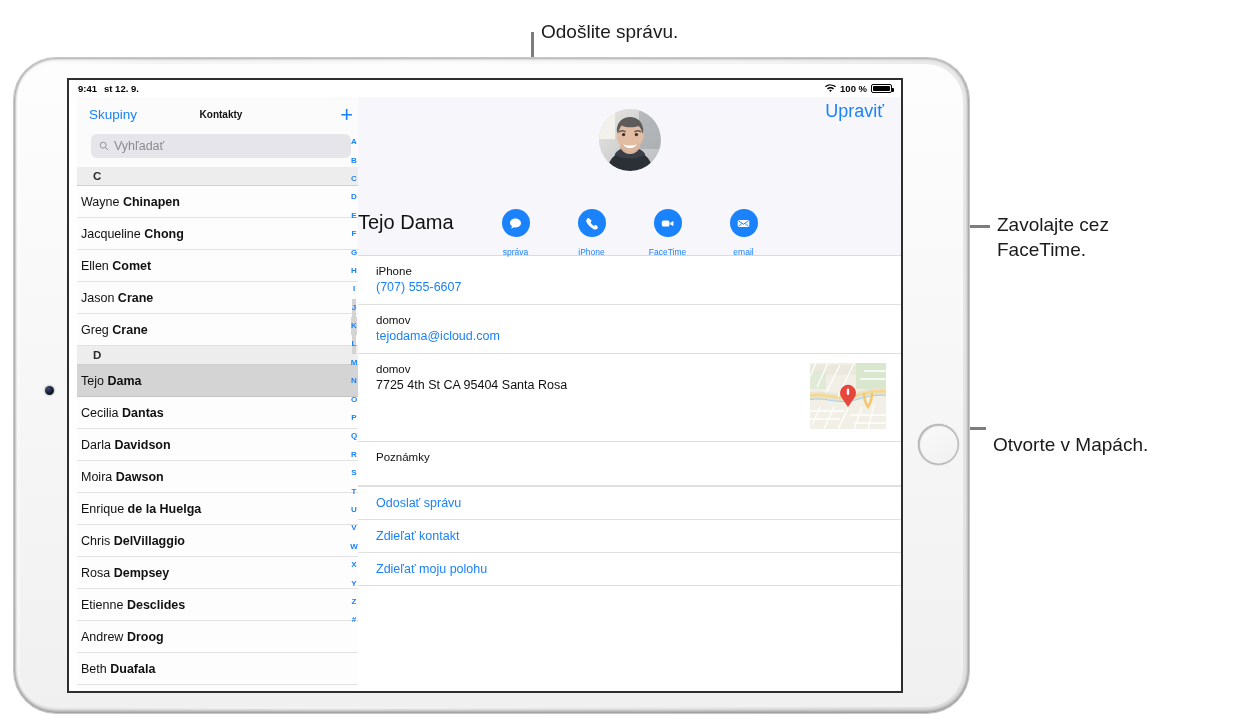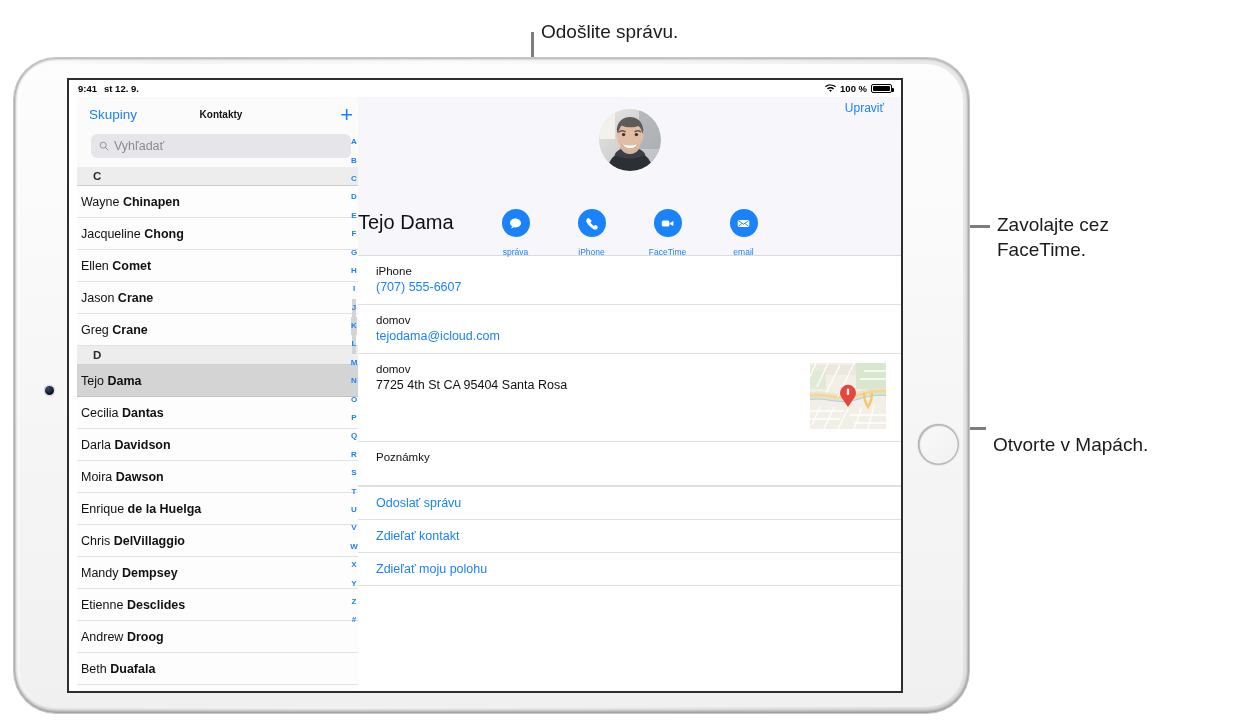--- a/index.html
+++ b/index.html
@@ -98,21 +98,21 @@
     font-size:8px;font-weight:bold;color:#1a82fb;line-height:1;
   }
   .index div{height:18.4px;display:flex;align-items:center;justify-content:center;}
 
   
   .detail{position:absolute;left:289px;top:17px;right:0;bottom:0;background:#fff;overflow:hidden;}
   .detail-head{
     position:relative;height:158px;
     background:#f7f7fb;border-bottom:1px solid #dcdcdc;
   }
-  .edit{position:absolute;right:17px;top:4px;font-size:12px;color:#1a82fb;}
+  .edit{position:absolute;right:17px;top:4px;font-size:18px;color:#1a82fb;}
   .avatar{
     position:absolute;left:50%;transform:translateX(-50%);top:12px;
     width:62px;height:62px;border-radius:50%;overflow:hidden;background:#dfe0e4;
   }
   .contact-name{
     position:absolute;left:0;right:0;top:80px;text-align:left;
     font-size:20px;color:#111;margin-top:34px;
   }
   .actions{
     position:absolute;left:0;right:0;top:112px;
@@ -248,21 +248,21 @@
             </div>
             <div class="row">
               <span class="fn">Enrique</span>
               <span class="ln">de la Huelga</span>
             </div>
             <div class="row">
               <span class="fn">Chris</span>
               <span class="ln">DelVillaggio</span>
             </div>
             <div class="row">
-              <span class="fn">Mandy</span>
+              <span class="fn">Rosa</span>
               <span class="ln">Dempsey</span>
             </div>
             <div class="row">
               <span class="fn">Etienne</span>
               <span class="ln">Desclides</span>
             </div>
             <div class="row">
               <span class="fn">Andrew</span>
               <span class="ln">Droog</span>
             </div>

